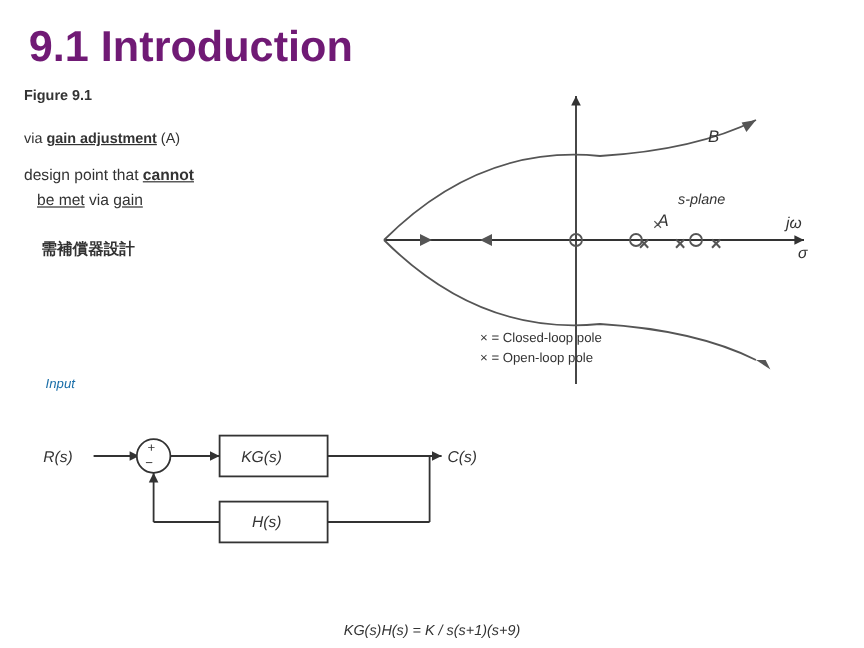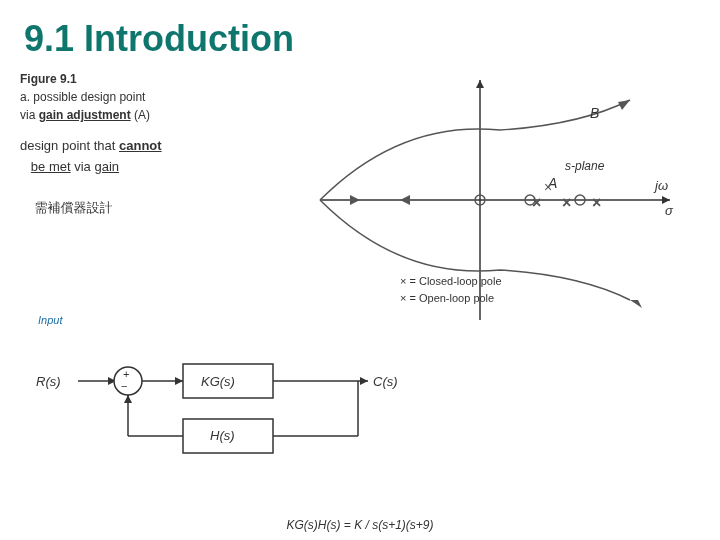--- a/index.html
+++ b/index.html
@@ -8,21 +8,21 @@
       height: 540px;
       background: #fff;
       font-family: Arial, sans-serif;
       overflow: hidden;
       position: relative;
     }
 
     .page-title {
       font-size: 36px;
       font-weight: bold;
-      color: #0f766e;
+      color: #701a75;
       padding: 18px 24px 10px 24px;
     }
 
     .content-area {
       display: flex;
       flex-direction: row;
       padding: 0 20px;
     }
 
     .left-panel {
@@ -82,28 +82,28 @@
 </head>
 <body>
 
 <div class="page-title">9.1 Introduction</div>
 
 <div class="content-area">
 
   <div class="left-panel">
     <div class="figure-caption">
       <span class="bold">Figure 9.1</span><br>
-      <span>a. possible design point</span><br>
+      <br>
       <span>via </span><span class="underline bold">gain adjustment</span><span> (A)</span>
     </div>
     <div class="design-text">
       <span>design point that <span class="cannot">cannot</span></span><br>
       <span>&nbsp;&nbsp;&nbsp;<span class="be-met">be met</span> via <span class="be-met">gain</span></span><br>
       <br>
-      <span>&nbsp;&nbsp;&nbsp;<span style="font-size:13px;">   需補償器設計</span></span>
+      <span>&nbsp;&nbsp;&nbsp;<span style="font-size:13px;font-weight:bold;">   需補償器設計</span></span>
     </div>
   </div>
 
   <div class="right-panel">
     <svg class="s-plane-svg" viewBox="0 0 380 260">
 
       <line x1="20" y1="130" x2="370" y2="130" stroke="#333" stroke-width="1.5"></line>
 
       <line x1="180" y1="10" x2="180" y2="250" stroke="#333" stroke-width="1.5"></line>
 

